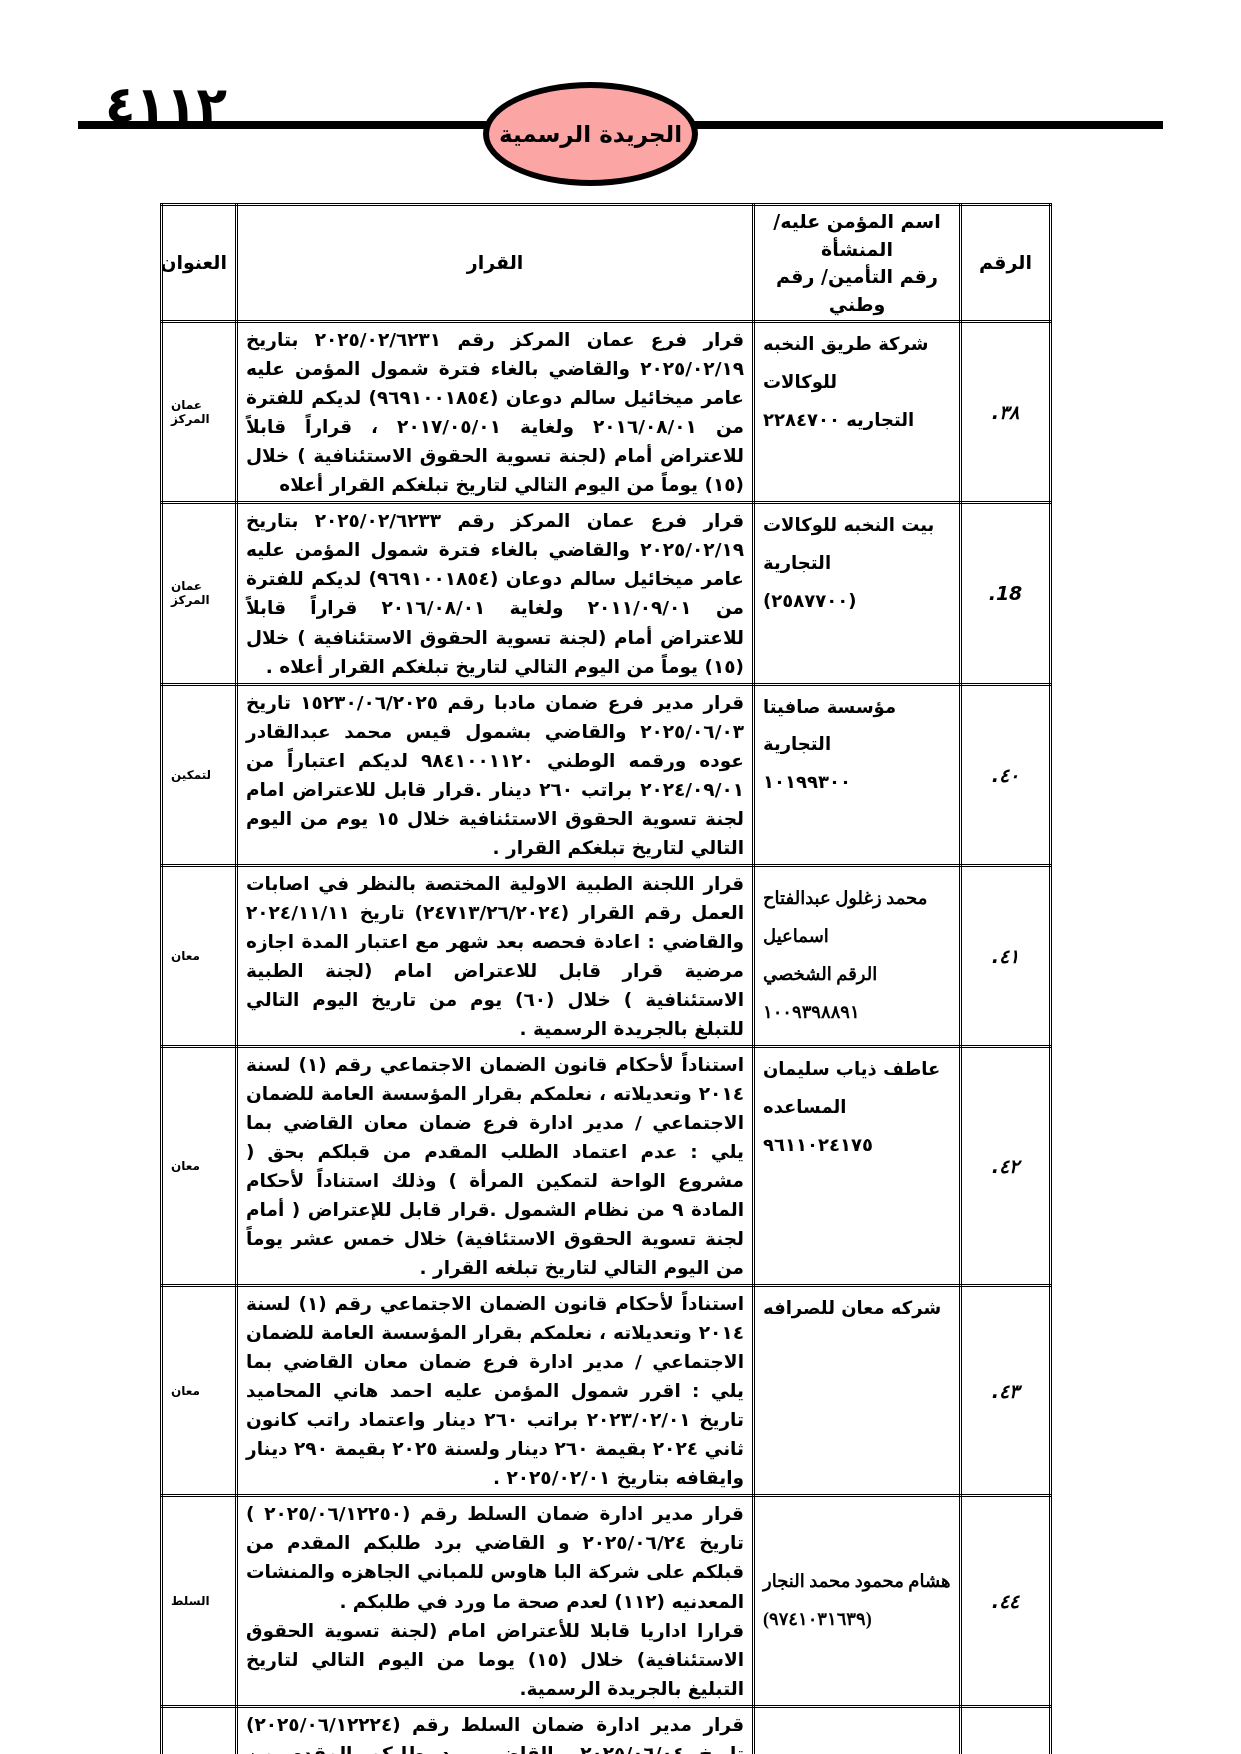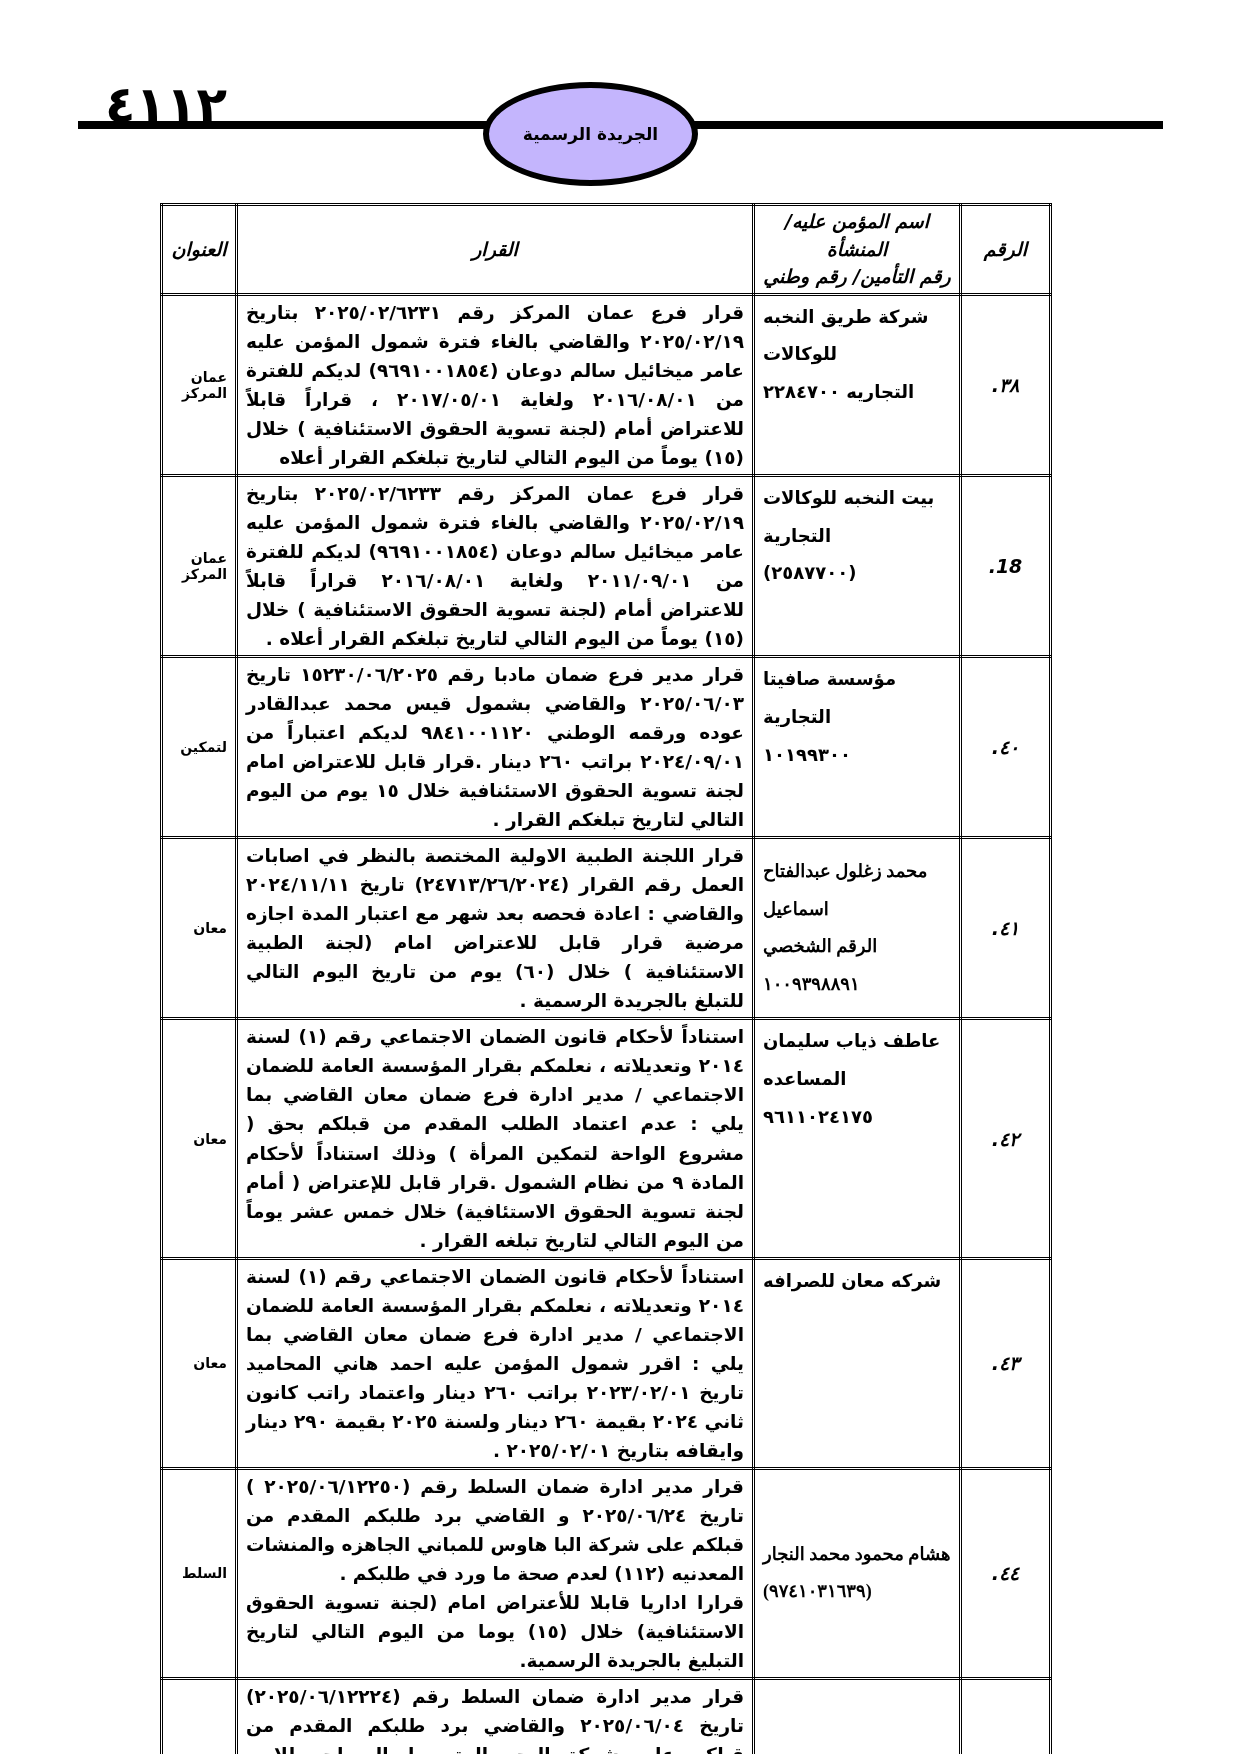--- a/index.html
+++ b/index.html
@@ -11,57 +11,57 @@
   
   .page-header{position:absolute;top:0;left:0;width:1241px;height:203px;}
   .page-number{
     position:absolute;left:105px;top:76px;font-size:50px;letter-spacing:2px;
     direction:ltr;
   }
   .header-rule{
     position:absolute;top:121px;left:78px;width:1085px;height:8px;background:#000;
   }
   .gazette-badge{
-    position:absolute;left:483px;top:82px;width:203px;height:92px;background:#c4b5fd;
+    position:absolute;left:483px;top:82px;width:203px;height:92px;background:#fca5a5;
     border:6px solid #000;border-radius:50%;
     display:flex;align-items:center;justify-content:center;
-    font-size:17px;text-align:center;
+    font-size:23px;text-align:center;
   }
   
   .doc-table-wrap{position:absolute;top:203px;right:189px;width:889px;}
   table.doc-table{
     border-collapse:collapse;width:889px;table-layout:fixed;
     background:#fff;
   }
   table.doc-table th,table.doc-table td{
     border:3px double #000;
     padding:2px 8px;
     overflow:hidden;
   }
   col.c-serial{width:90px;}
   col.c-name{width:207px;}
   col.c-decision{width:517px;}
   col.c-address{width:75px;}
   thead th{
     height:50px;font-size:19px;text-align:center;vertical-align:middle;
-    line-height:1.45;white-space:pre-line;padding:2px 4px;font-style:italic;
+    line-height:1.45;white-space:pre-line;padding:2px 4px;
   }
   td.cell-serial{
     text-align:center;vertical-align:middle;font-size:19px;font-style:italic;
   }
   td.cell-name{
     text-align:left;vertical-align:top;font-size:18px;line-height:2.1;
     white-space:pre-line;padding-top:8px;
   }
   td.cell-decision{
     text-align:justify;vertical-align:top;font-size:18.5px;line-height:1.57;
     white-space:pre-line;padding:6px 12px 8px 10px;
   }
   td.cell-address{
-    text-align:right;vertical-align:middle;font-size:14px;
+    text-align:left;vertical-align:middle;font-size:12px;
   }
   
   tbody tr.name-middle td.cell-name{vertical-align:middle;padding-top:2px;font-family:Liberation Serif, serif;}
 </style>
 </head>
 <body>
 
 <div class="page-header">
   <div class="page-number">٤١١٢</div>
   <div class="header-rule"></div>

